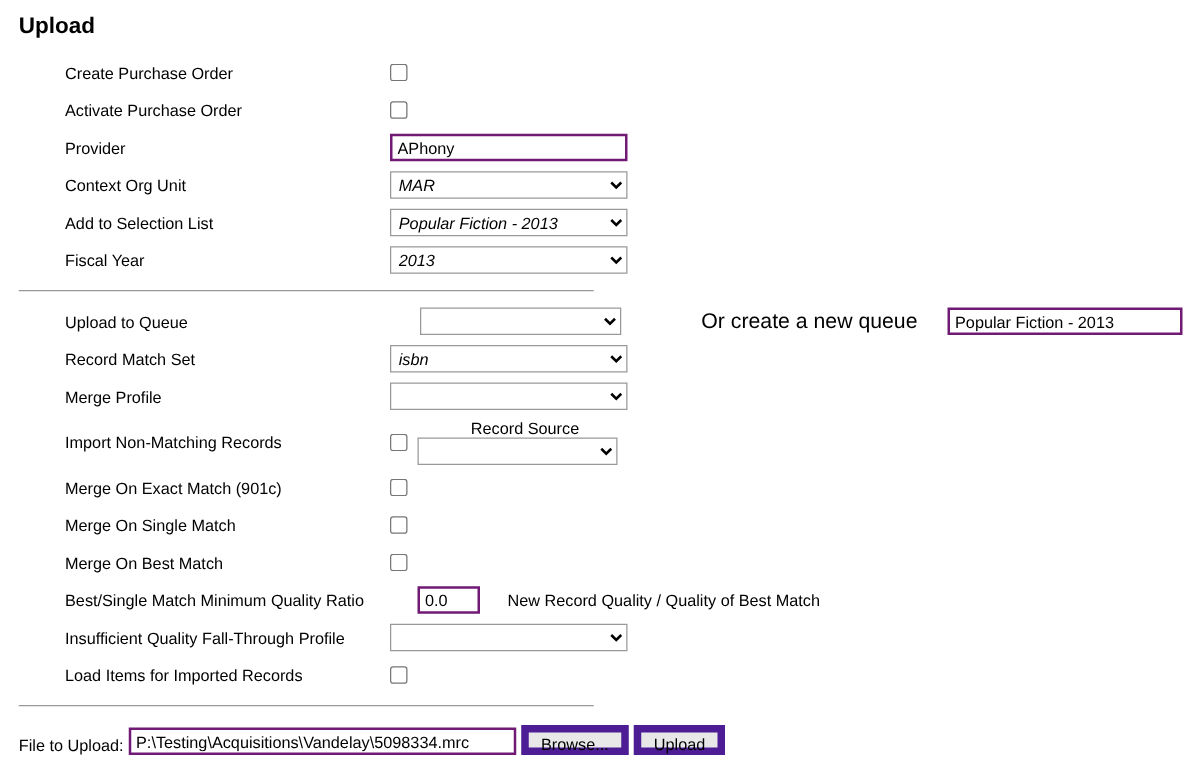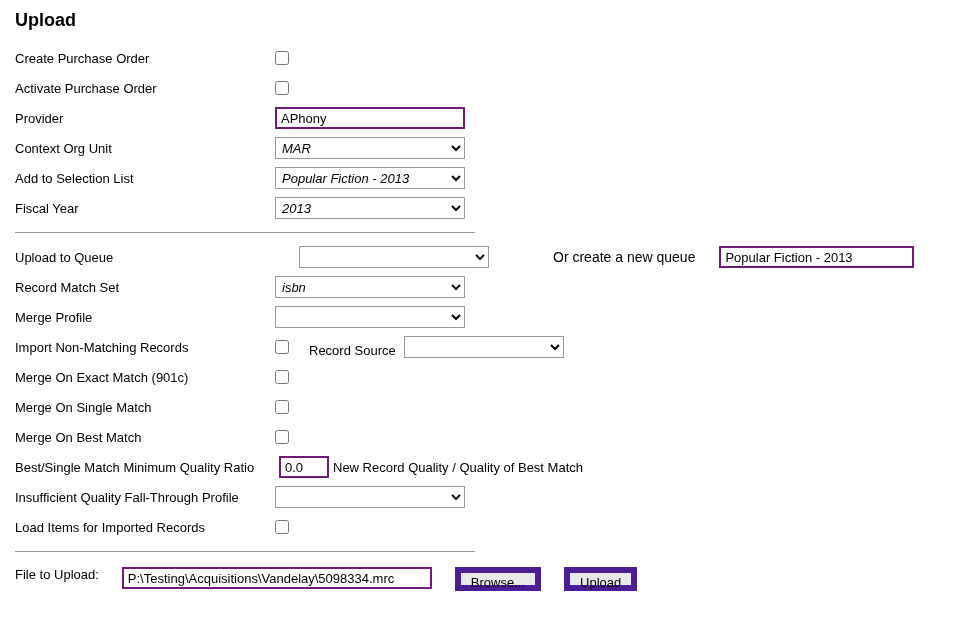--- a/index.html
+++ b/index.html
@@ -21,20 +21,21 @@
     .form-row {
       display: flex;
       align-items: center;
       margin-bottom: 6px;
       min-height: 24px;
     }
     .form-label {
       width: 260px;
       flex-shrink: 0;
       font-size: 13px;
+      margin-left: 37px;
     }
     .form-control {
       font-size: 13px;
     }
     input[type="text"] {
       border: 2px solid #701a75;
       padding: 2px 4px;
       font-size: 13px;
       height: 22px;
     }
@@ -63,59 +64,60 @@
       border-top: 1px solid #999;
       margin: 12px 0;
       width: 460px;
     }
     .queue-row {
       display: flex;
       align-items: center;
       gap: 24px;
     }
     .queue-label-right {
-      font-size: 14px;
+      font-size: 17px;
       white-space: nowrap;
       margin-left: 40px;
     }
     .queue-new-input {
       width: 195px;
       border: 1px solid #999;
       padding: 2px 4px;
       font-size: 13px;
       height: 22px;
     }
     .record-source-row {
       display: flex;
-      align-items: flex-end;
+      align-items: center;
+      flex-direction: column;
     }
     .record-source-label {
       margin-left: 20px;
       white-space: nowrap;
       font-size: 13px;
     }
     .record-source-select {
       width: 160px;
       margin-left: 8px;
     }
     .quality-row {
       display: flex;
       align-items: center;
-      gap: 4px;
+      gap: 22px;
     }
     .quality-input {
       width: 50px;
     }
     .quality-text {
       font-size: 13px;
     }
     .file-row {
       display: flex;
-      align-items: flex-start;
-      gap: 23px;
+      align-items: flex-end;
+      gap: 4px;
       margin-top: 15px;
     }
     .file-label {
       font-size: 13px;
       white-space: nowrap;
     }
     .file-input {
       width: 310px;
     }
     .btn {

